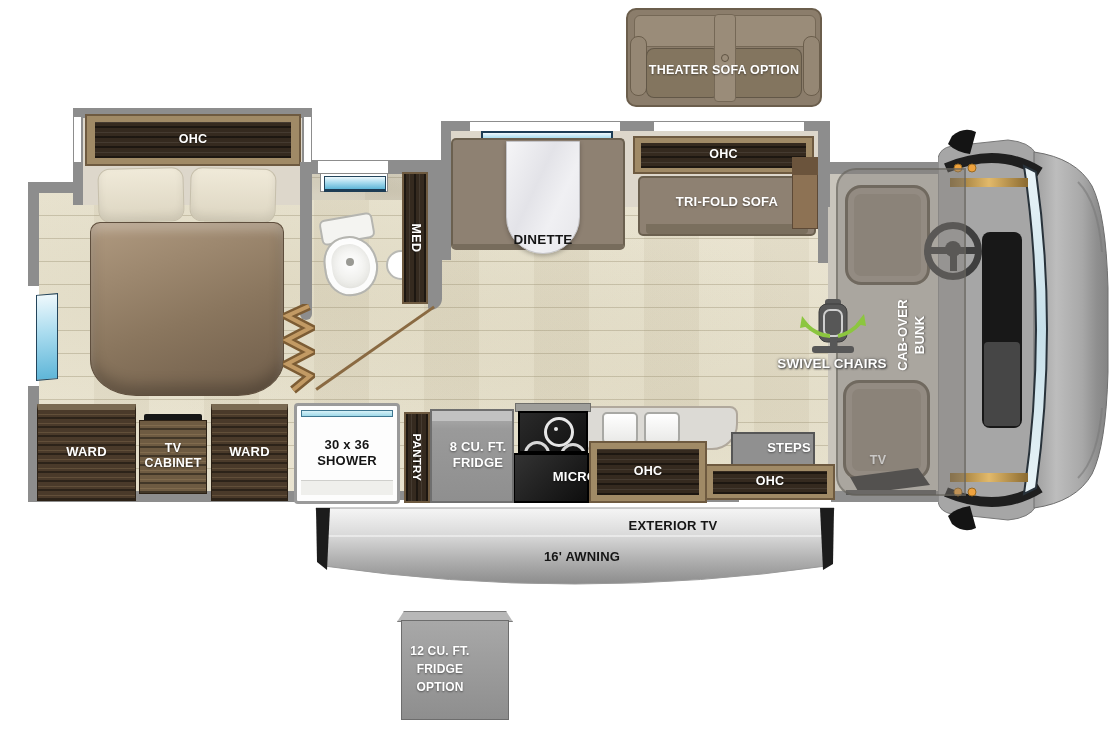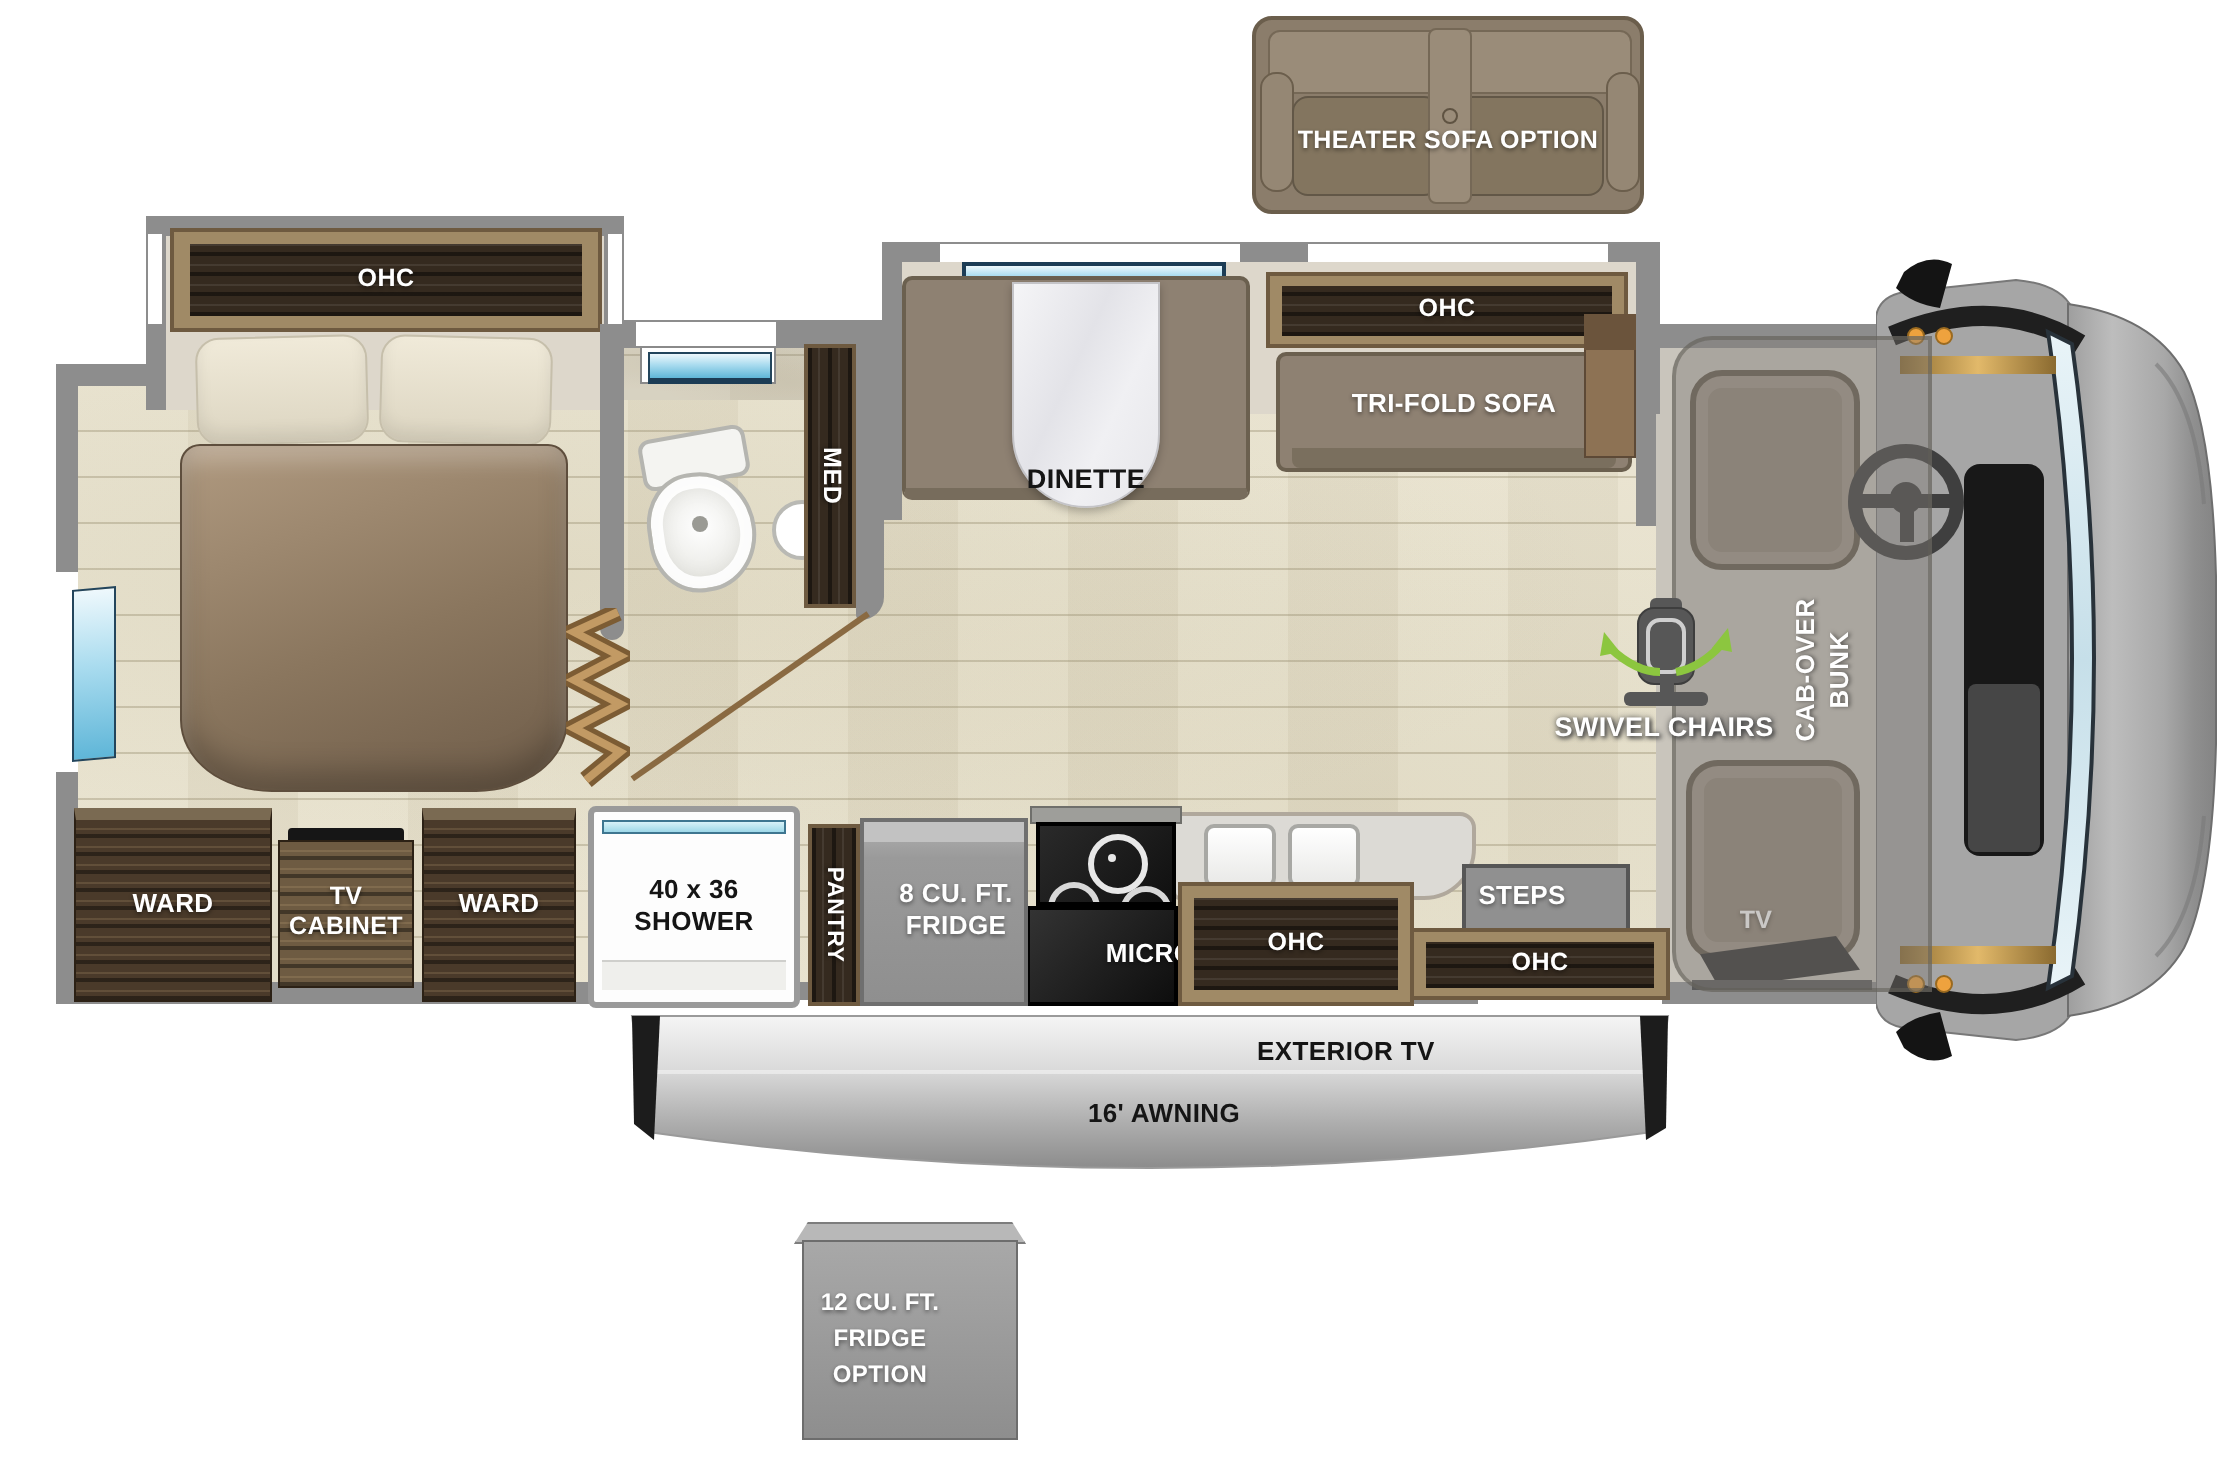--- a/index.html
+++ b/index.html
@@ -154,38 +154,38 @@
 
   <div class="wooddark v" style="left:404px;top:412px;width:26px;height:91px;border:2px solid #6e5a40;box-sizing:border-box;"></div>
   <div class="vwrap" style="left:404px;top:412px;width:26px;height:91px;">
     <span style="font-size:11.5px;transform:rotate(90deg);">PANTRY</span>
   </div>
 
   <div class="abs" style="left:294px;top:403px;width:106px;height:101px;background:#fdfdfd;border:3px solid #9a9a9a;border-radius:4px;box-sizing:border-box;">
     <div class="abs" style="left:4px;top:4px;width:92px;height:7px;background:linear-gradient(180deg,#d8f2f8,#9ed8e8);border:1px solid #3e7690;box-sizing:border-box;"></div>
     <div class="abs" style="left:4px;top:74px;width:92px;height:14px;background:#efefec;border-top:1px solid #cfcfcc;"></div>
   </div>
-  <div class="lbl dark" style="left:300px;top:436px;width:94px;height:34px;font-size:13px;">40 x 36
+  <div class="lbl dark" style="left:300px;top:436px;width:94px;height:34px;font-size:13px;">30 x 36
 SHOWER</div>
 
   <div class="wardwood" style="left:37px;top:404px;width:99px;height:97px;border-top:6px solid #7a6a52;"></div>
   <div class="lbl" style="left:37px;top:444px;width:99px;height:16px;font-size:13px;">WARD</div>
   <div class="abs" style="left:144px;top:414px;width:58px;height:8px;background:#161616;border-radius:2px;"></div>
   <div class="wardwood" style="left:139px;top:420px;width:68px;height:74px;background-color:#6e5b42;"></div>
   <div class="lbl" style="left:139px;top:440px;width:68px;height:32px;font-size:12.5px;">TV
 CABINET</div>
   <div class="wardwood" style="left:211px;top:404px;width:77px;height:97px;border-top:6px solid #7a6a52;"></div>
   <div class="lbl" style="left:211px;top:444px;width:77px;height:16px;font-size:13px;">WARD</div>
 
   <div class="woodframe" style="left:589px;top:441px;width:118px;height:62px;"></div>
   <div class="wooddark" style="left:597px;top:449px;width:102px;height:46px;"></div>
   <div class="lbl" style="left:597px;top:463px;width:102px;height:18px;font-size:12.5px;">OHC</div>
 
   <div class="abs" style="left:731px;top:432px;width:84px;height:34px;background:#909090;border:2px solid #565656;box-sizing:border-box;"></div>
-  <div class="lbl" style="left:731px;top:440px;width:60px;height:16px;font-size:13px;">STEPS</div>
+  <div class="lbl" style="left:731px;top:440px;width:60px;height:16px;font-size:13px;padding-left:28px;">STEPS</div>
   <div class="woodframe" style="left:705px;top:464px;width:130px;height:36px;"></div>
   <div class="wooddark" style="left:713px;top:471px;width:114px;height:23px;"></div>
   <div class="lbl" style="left:713px;top:473px;width:114px;height:18px;font-size:12.5px;">OHC</div>
 
   <div class="abs" style="left:845px;top:185px;width:85px;height:100px;background:#93887a;border:3px solid #655c4e;border-radius:16px;box-sizing:border-box;box-shadow:inset 0 0 0 6px rgba(255,255,255,.12);"></div>
   <div class="abs" style="left:843px;top:380px;width:87px;height:100px;background:#93887a;border:3px solid #655c4e;border-radius:16px;box-sizing:border-box;box-shadow:inset 0 0 0 6px rgba(255,255,255,.12);"></div>
 
   <svg class="abs" style="left:938px;top:128px;" width="172" height="404" viewBox="0 0 172 404">
     <defs>
       <linearGradient id="gbody" x1="0" y1="0" x2="1" y2="0">

